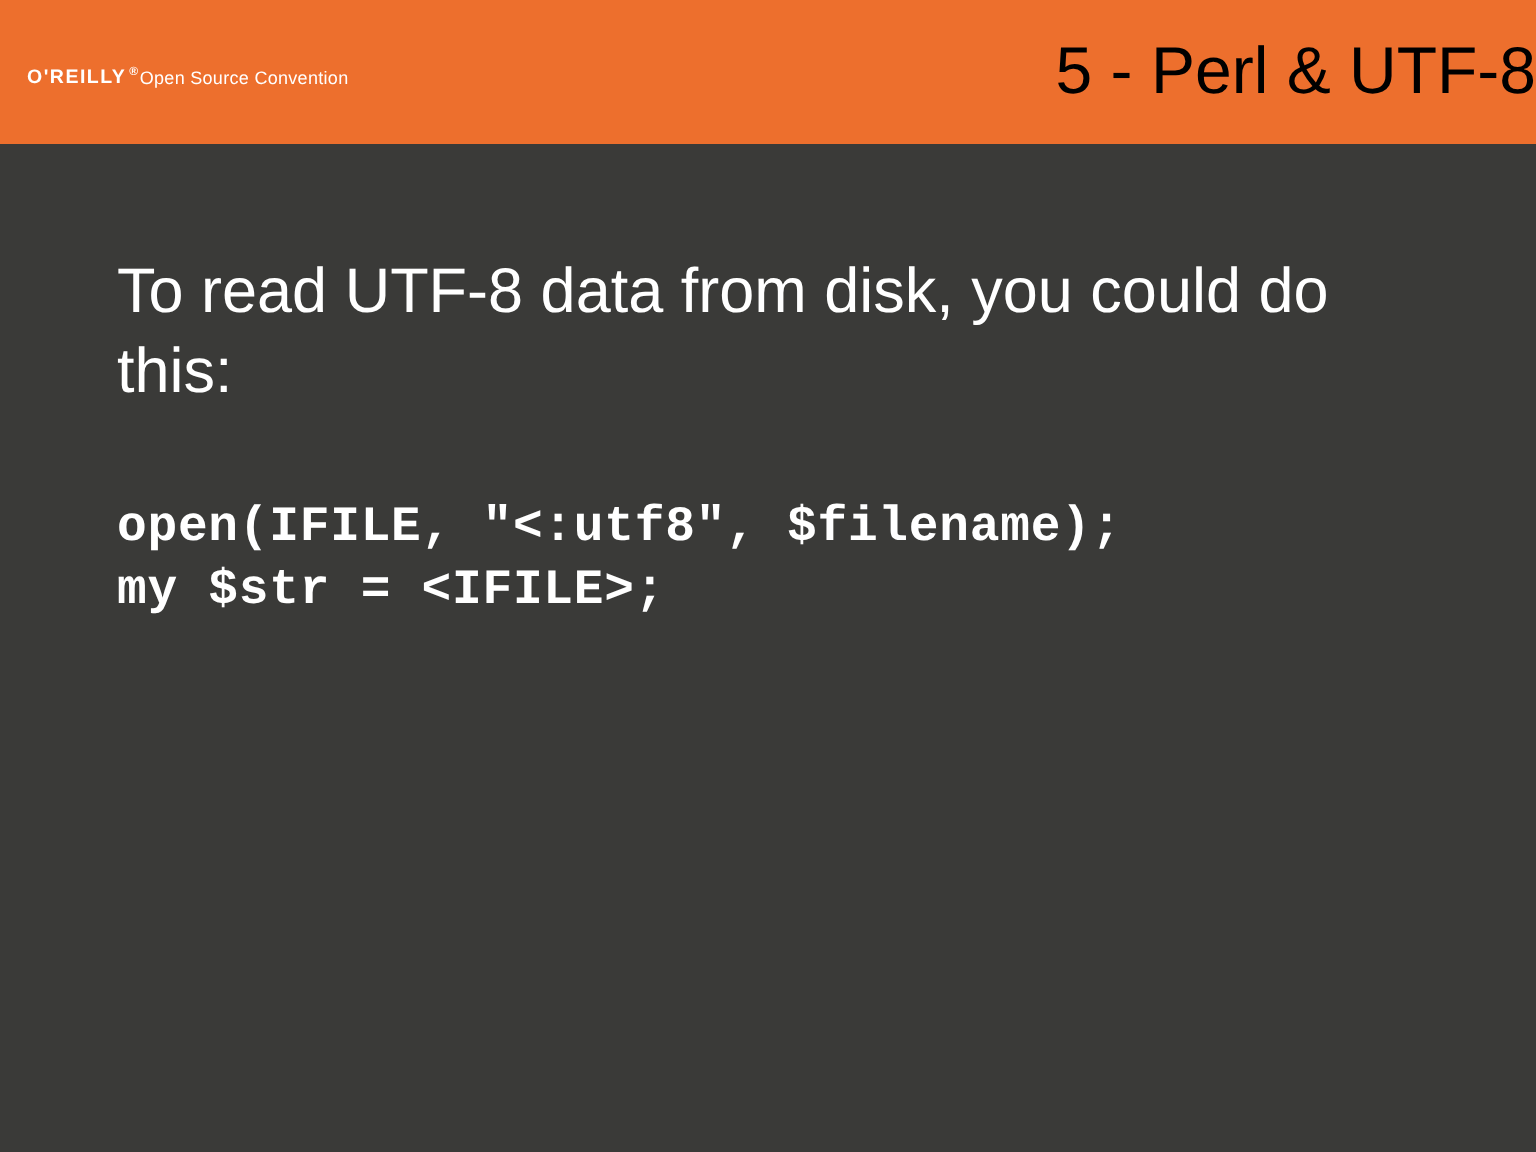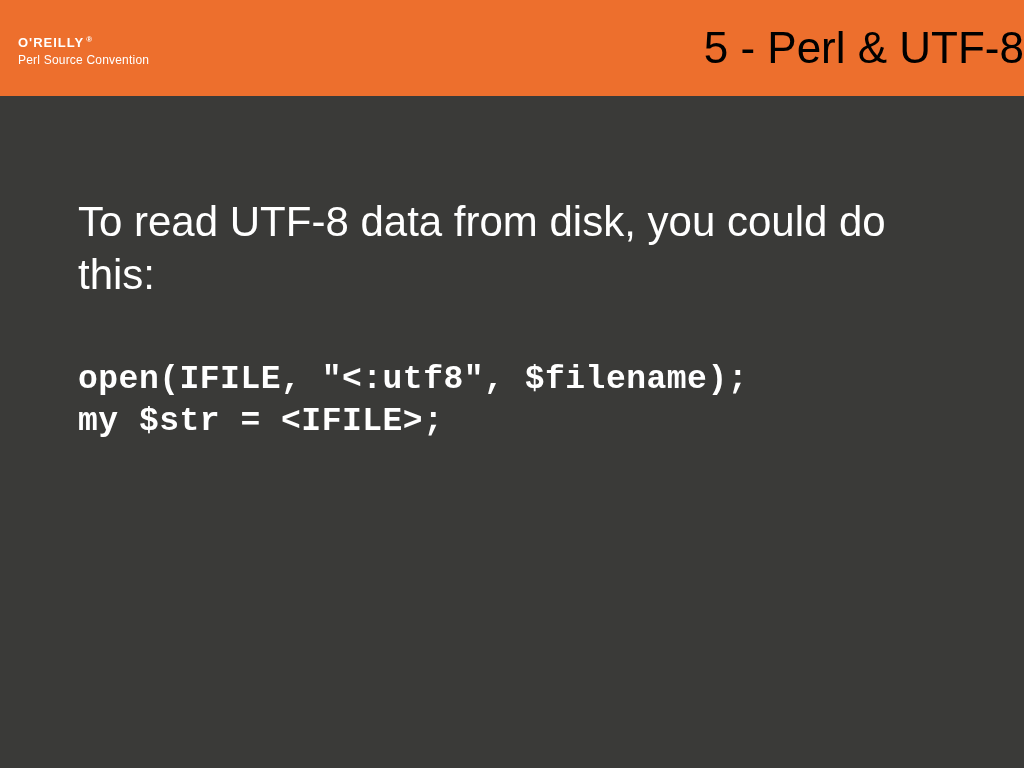--- a/index.html
+++ b/index.html
@@ -12,21 +12,20 @@
     background: #ed6f2d;
     height: 96px;
     display: flex;
     align-items: center;
     position: relative;
   }
   .logo {
     margin-left: 18px;
     margin-top: 6px;
     display: flex;
-    flex-direction: column;
     color: #fff;
   }
   .logo-top {
     font-size: 13px;
     letter-spacing: 1px;
     font-weight: bold;
     position: relative;
   }
   .logo-top .reg {
     font-size: 8px;
@@ -62,41 +61,40 @@
     pointer-events: none;
   }
   .content {
     padding: 72px 70px 0 78px;
     color: #fff;
   }
   .intro {
     font-size: 42px;
     line-height: 1.25;
     font-weight: normal;
-    margin-top: 28px;
   }
   .code {
     margin-top: 58px;
     font-family: "Courier New", Courier, monospace;
     font-size: 33px;
     font-weight: bold;
     white-space: pre;
     line-height: 1.28;
     letter-spacing: 0.5px;
   }
 </style>
 </head>
 <body>
 
 <div class="header">
   <div class="logo">
     <div class="logo-top">
       <span>O'REILLY</span><span class="reg">®</span>
     </div>
-    <div class="logo-sub">Perl Source Convention</div>
+    <div class="logo-sub">Open Source Convention</div>
   </div>
   <div class="title">5 - Perl &amp; UTF-8</div>
 </div>
 
 <div class="content">
   <div class="intro">To read UTF-8 data from disk, you could do this:</div>
   <div class="code"><span>open(IFILE, "&lt;:utf8", $filename);</span>
 <span>my $str = &lt;IFILE&gt;;</span></div>
 </div>
 

